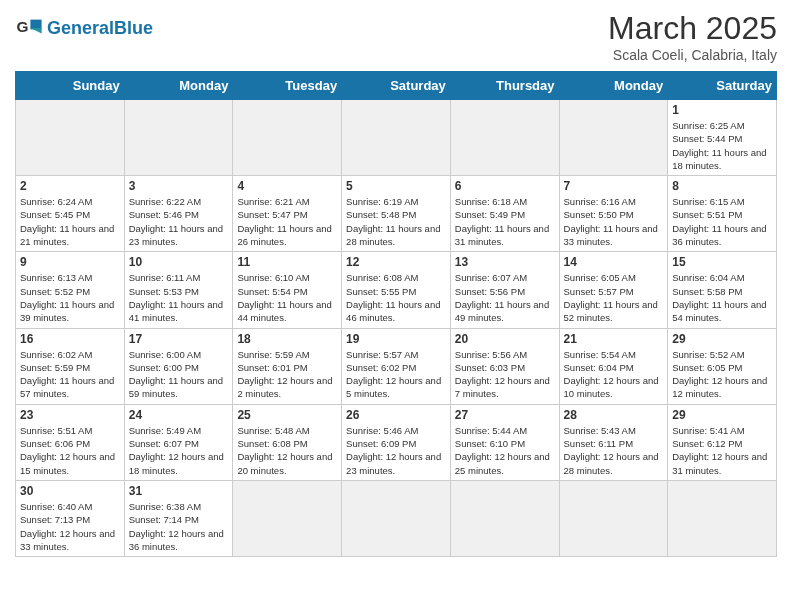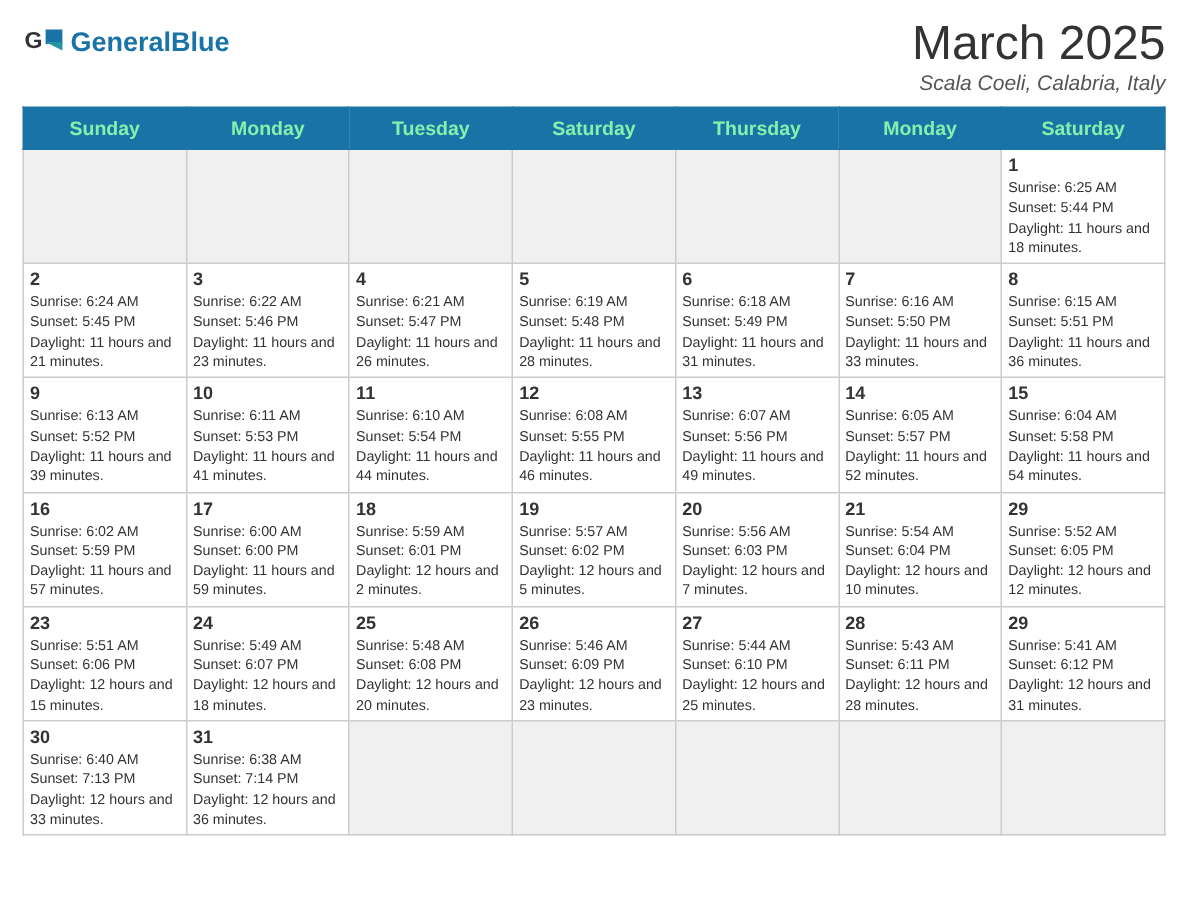--- a/index.html
+++ b/index.html
@@ -39,34 +39,33 @@
       text-align: right;
     }
     .month-title {
       font-size: 32px;
       color: #333;
       font-weight: normal;
     }
     .subtitle {
       font-size: 14px;
       color: #555;
-      font-style: italic;
     }
     .calendar {
       width: 100%;
       border-collapse: collapse;
       border: 1px solid #ccc;
     }
     .calendar th {
       background: #1a73a7;
-      color: #86efac;
+      color: #ffffff;
       font-size: 13px;
       font-weight: bold;
       padding: 6px 4px;
-      text-align: center;
+      text-align: right;
       border: 1px solid #1a73a7;
     }
     .calendar td {
       border: 1px solid #ccc;
       vertical-align: top;
       padding: 3px 4px;
       width: calc(100% / 7);
       min-height: 70px;
       font-size: 10px;
       color: #333;

